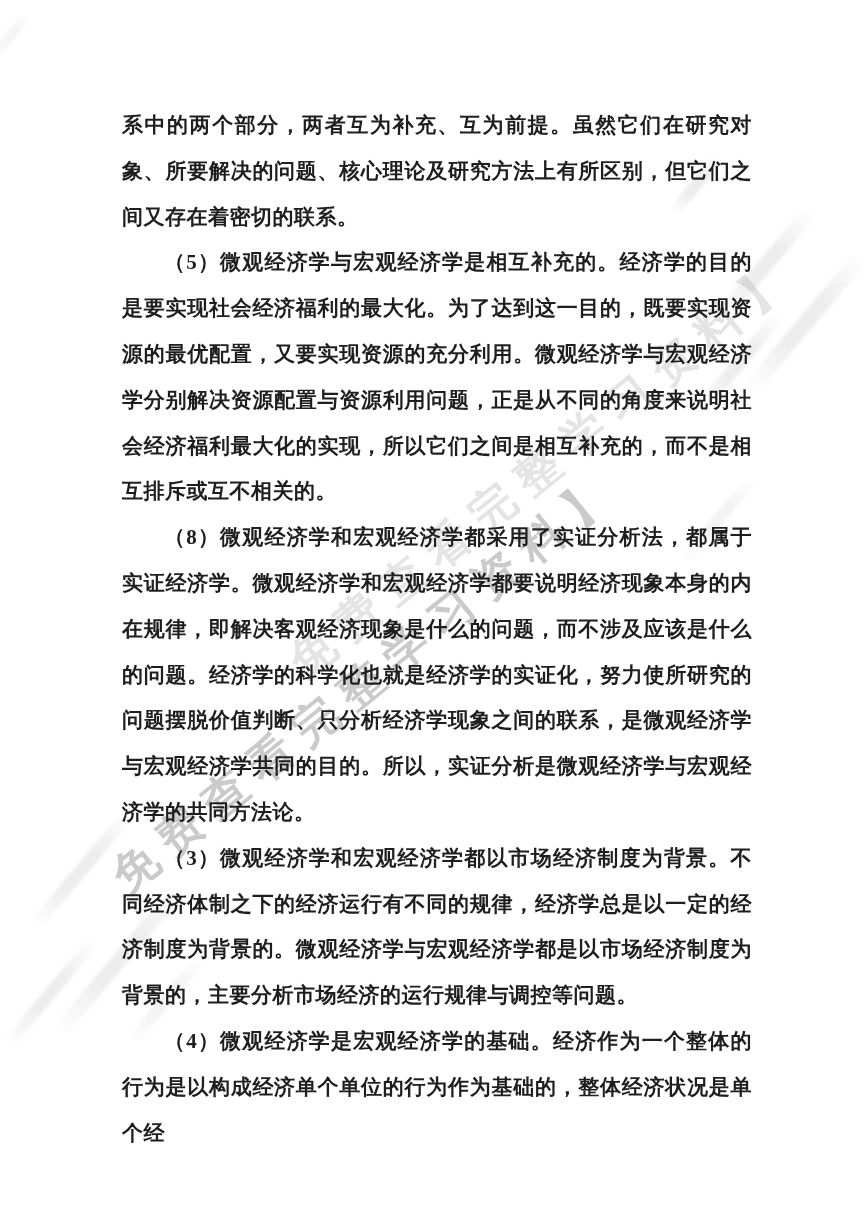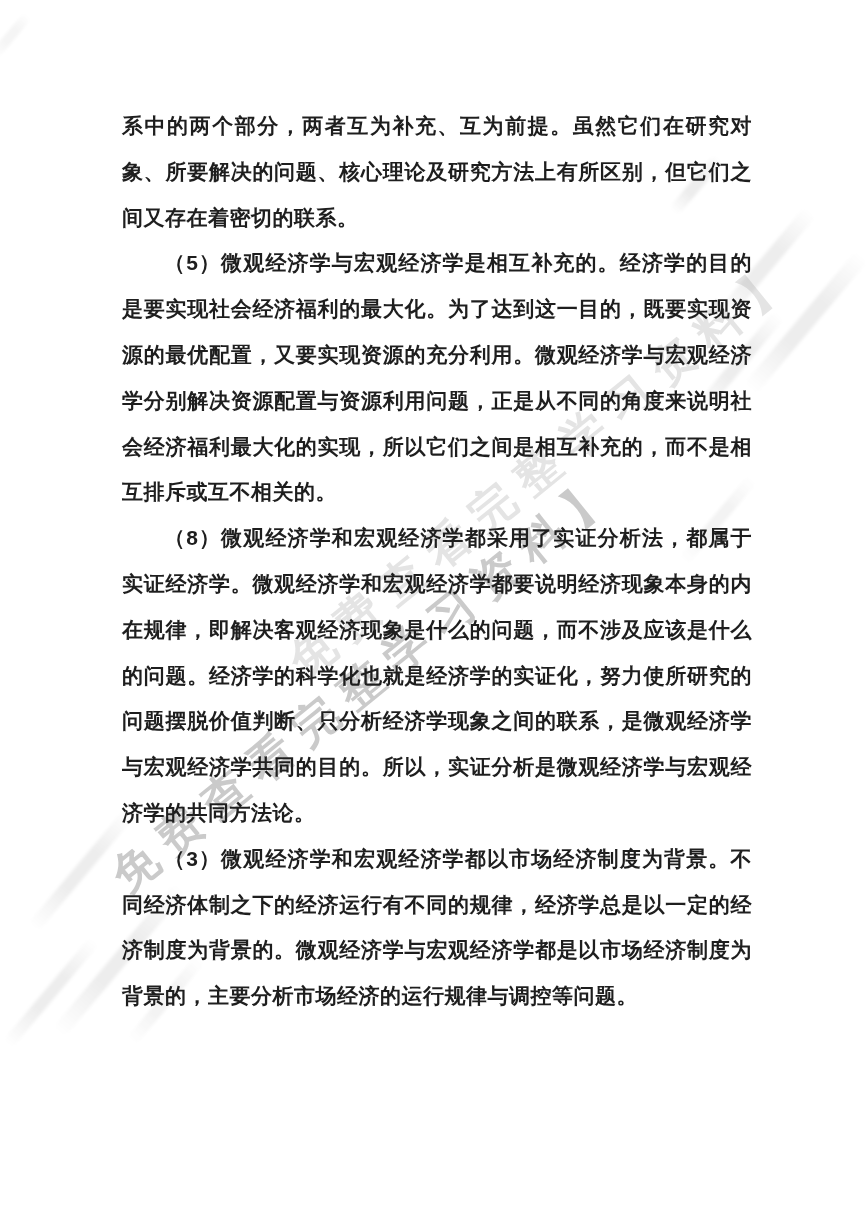--- a/index.html
+++ b/index.html
@@ -23,21 +23,21 @@
     top: 103px;
     width: 630px;
     color: #1e1e1e;
     font-size: 21px;
     line-height: 45.8px;
     font-weight: 600;
     text-align: justify;
     letter-spacing: 0.5px;
     z-index: 3;
   }
-  .text-block p { margin: 0; padding: 0; }
+  .text-block p { margin: 0; padding: 0; font-family: Liberation Serif, serif; }
   .text-block p.indent { text-indent: 2em; }
 
   
   .watermark {
     position: absolute;
     white-space: nowrap;
     font-size: 45px;
     font-weight: 700;
     letter-spacing: 13px;
     color: #9f9f9f;
@@ -80,15 +80,16 @@
   </div>
 
   <div class="watermark wm-main" style="color: rgb(159, 159, 159);">免费查看完整学习资料】</div>
   <div class="watermark wm-faint" style="color: rgb(159, 159, 159);">免费查看完整学习资料】</div>
 
   <div class="text-block" id="paragraphs" style="color: rgb(30, 30, 30);">
       <p class="">系中的两个部分，两者互为补充、互为前提。虽然它们在研究对象、所要解决的问题、核心理论及研究方法上有所区别，但它们之间又存在着密切的联系。</p>
       <p class="indent">（5）微观经济学与宏观经济学是相互补充的。经济学的目的是要实现社会经济福利的最大化。为了达到这一目的，既要实现资源的最优配置，又要实现资源的充分利用。微观经济学与宏观经济学分别解决资源配置与资源利用问题，正是从不同的角度来说明社会经济福利最大化的实现，所以它们之间是相互补充的，而不是相互排斥或互不相关的。</p>
       <p class="indent">（8）微观经济学和宏观经济学都采用了实证分析法，都属于实证经济学。微观经济学和宏观经济学都要说明经济现象本身的内在规律，即解决客观经济现象是什么的问题，而不涉及应该是什么的问题。经济学的科学化也就是经济学的实证化，努力使所研究的问题摆脱价值判断、只分析经济学现象之间的联系，是微观经济学与宏观经济学共同的目的。所以，实证分析是微观经济学与宏观经济学的共同方法论。</p>
       <p class="indent">（3）微观经济学和宏观经济学都以市场经济制度为背景。不同经济体制之下的经济运行有不同的规律，经济学总是以一定的经济制度为背景的。微观经济学与宏观经济学都是以市场经济制度为背景的，主要分析市场经济的运行规律与调控等问题。</p>
+      <p class="indent">（4）微观经济学是宏观经济学的基础。经济作为一个整体的行为是以构成经济单个单位的行为作为基础的，整体经济状况是单个经</p>
     </div>
 
 </div>
 
 </body></html>

